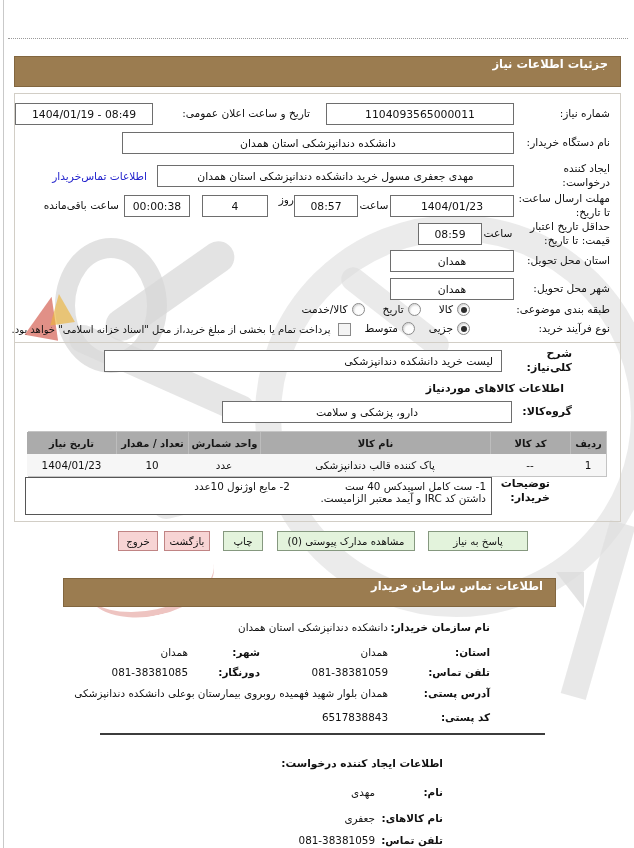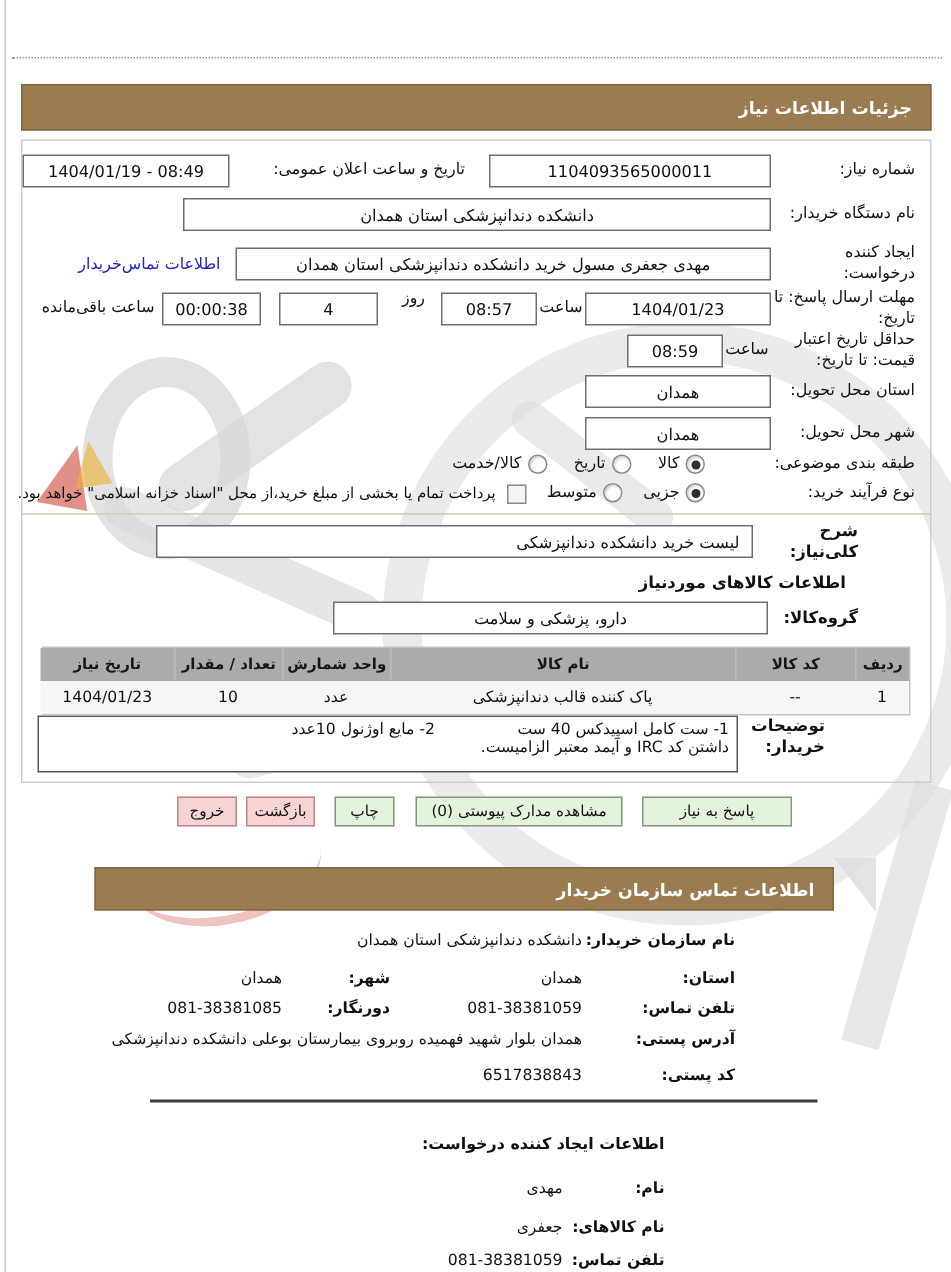--- a/index.html
+++ b/index.html
@@ -11,21 +11,21 @@
   }
   .abs{position:absolute;}
   .z1{z-index:2;}
   
   .win-edge{position:absolute;left:3px;top:0;bottom:0;width:1px;background:#c9c9c9;z-index:3;}
   .dotline{position:absolute;top:38px;left:8px;right:6px;border-top:1px dotted #9a9a9a;z-index:3;}
   
   .bar{
     position:absolute;background:#9b7c50;border:1px solid #82663f;
     color:#fff;font-weight:bold;font-size:11.5px;
-    display:flex;align-items:center;box-sizing:border-box;padding:0 12px;
+    display:flex;align-items:flex-start;box-sizing:border-box;padding:0 12px;
     z-index:2;
   }
   
   .panel{position:absolute;border:1px solid #d2cec6;box-sizing:border-box;background:transparent;z-index:2;}
   .prow{position:absolute;right:0;left:0;display:flex;align-items:center;padding-right:10px;box-sizing:border-box;}
   .lbl{font-size:10.6px;color:#111;line-height:1.3;}
   .b{font-weight:bold;}
   .w96{width:96px;flex:none;}
   .w140{width:140px;flex:none;}
   .ibox{
@@ -102,25 +102,25 @@
     <span class="ibox" style="width:392px;">دانشکده دندانپزشکی استان همدان</span>
   </div>
 
   <div class="prow" style="top:68px;height:28px;">
     <span class="lbl w96">ایجاد کننده درخواست:</span>
     <span class="ibox" style="width:357px;">مهدی جعفری مسول خرید دانشکده دندانپزشکی استان همدان</span>
     <span class="link" style="margin-right:10px;">اطلاعات تماس‌خریدار</span>
   </div>
 
   <div class="prow" style="top:99px;height:26px;">
-    <span class="lbl w96">مهلت ارسال پاسخ: تا تاریخ:</span>
+    <span class="lbl w96">مهلت ارسال ساعت: تا تاریخ:</span>
     <span class="ibox ltr" style="width:124px;">1404/01/23</span>
     <span class="lbl" style="width:32px;text-align:center;">ساعت</span>
     <span class="ibox ltr" style="width:64px;">08:57</span>
-    <span class="lbl" style="width:26px;text-align:left;align-self:flex-start;margin-left:16px;">روز</span>
+    <span class="lbl" style="width:26px;text-align:right;align-self:flex-start;">روز</span>
     <span class="ibox" style="width:66px;">4</span>
     <span class="ibox ltr" style="width:66px;margin-right:12px;">00:00:38</span>
     <span class="lbl" style="margin-right:5px;">ساعت باقی‌مانده</span>
   </div>
 
   <div class="prow" style="top:127px;height:26px;">
     <span class="lbl w96">حداقل تاریخ اعتبار قیمت: تا تاریخ:</span>
     <span class="lbl" style="width:32px;text-align:center;">ساعت</span>
     <span class="ibox ltr" style="width:64px;">08:59</span>
   </div>

